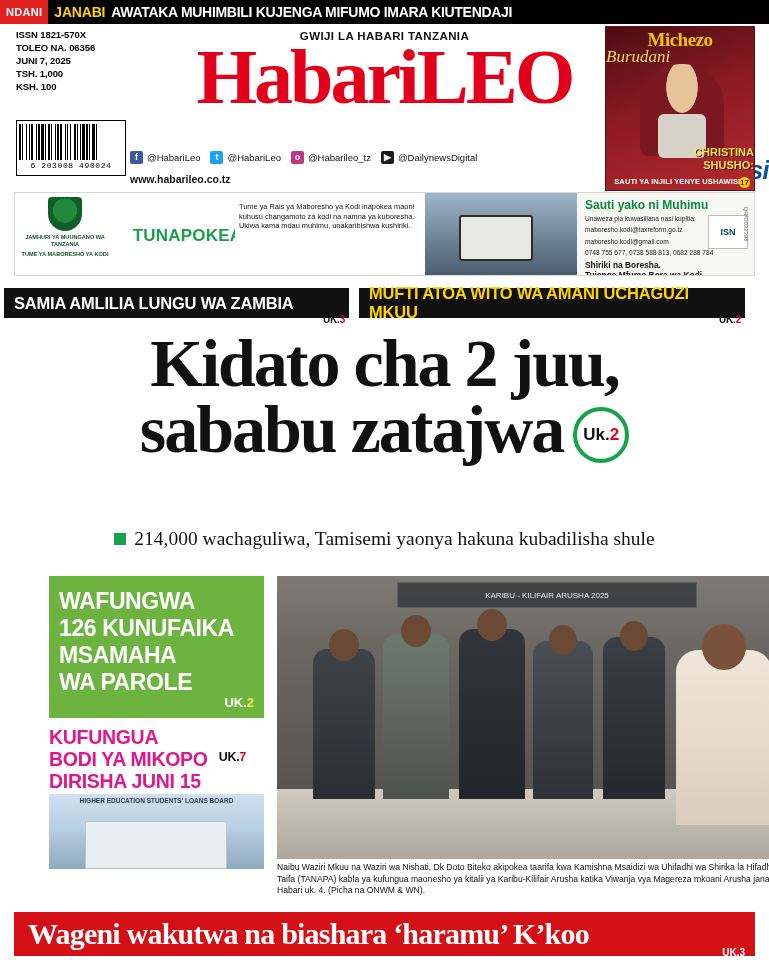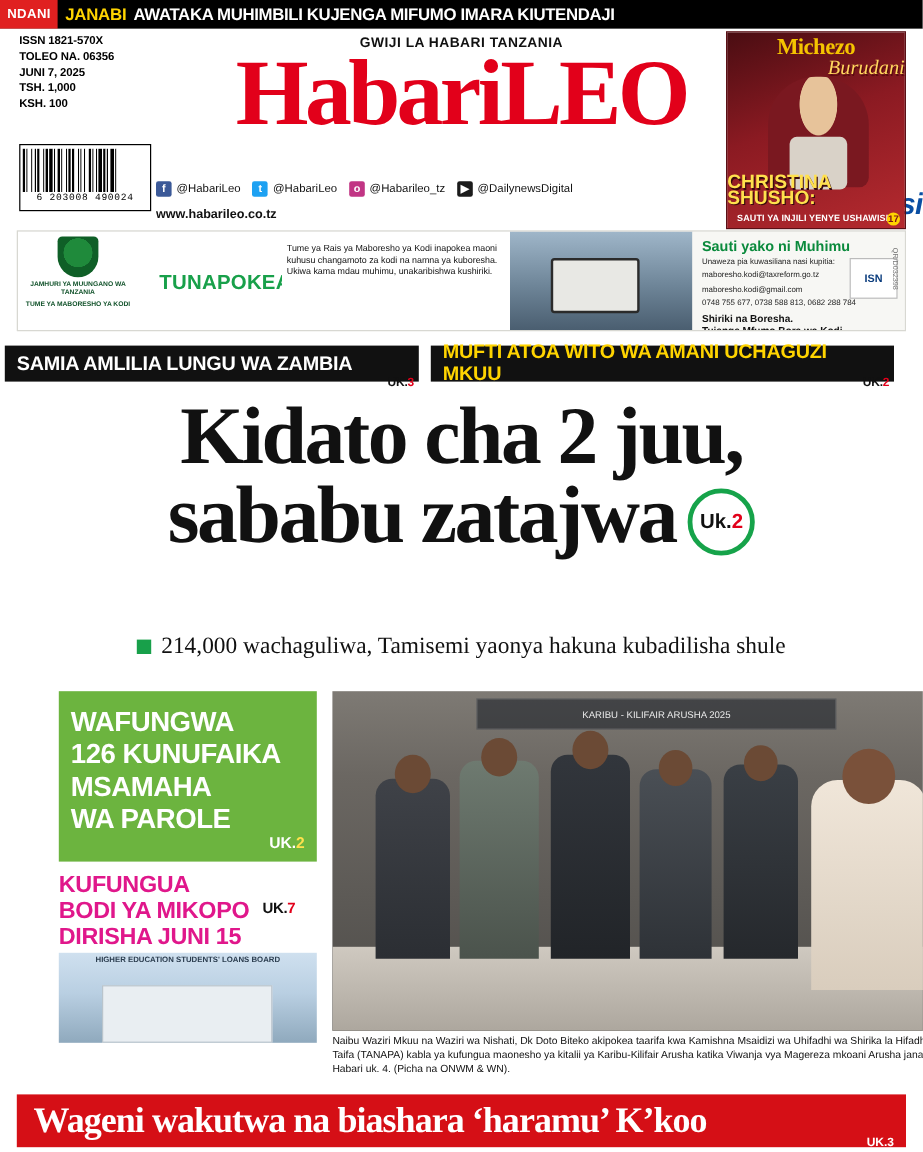--- a/index.html
+++ b/index.html
@@ -92,36 +92,36 @@
     position: absolute; right: 14px; top: 2px; width: 150px; height: 165px;
     background: linear-gradient(160deg,#4a0d12 0%, #8b1a22 45%, #b52a2f 100%);
     overflow: hidden; border: 1px solid #5a1016;
   }
   .promo-title {
     position: absolute; top: 2px; left: 0; width: 100%; text-align: center;
     font-family: "Liberation Serif", serif; font-size: 19px; font-weight: bold;
     color: #f5c400; letter-spacing: -.5px;
   }
   .promo-sub {
-    position: absolute; top: 20px; left: 0; width: 100%; text-align: right;
+    position: absolute; top: 20px; left: 0; width: 100%; text-align: left;
     font-family: "Liberation Serif", serif; font-style: italic;
     font-size: 17px; color: #ffd75e; text-shadow: 1px 1px 0 #5a0a0f;
   }
   .promo-figure {
     position: absolute; bottom: 34px; left: 34px; width: 84px; height: 92px;
     background: radial-gradient(ellipse at 50% 25%, #e7c39a 0 26%, #7a1820 27% 100%);
     border-radius: 40px 40px 8px 8px;
   }
   .promo-figure::after {
     content:""; position:absolute; left:18px; top:50px; width:48px; height:44px;
     background:#d9d2c8; border-radius:6px;
   }
   .promo-name {
-    position: absolute; bottom: 18px; left: 0; width: 100%; text-align: left;
-    color: #ffe04d; font-weight: bold; font-size: 16px; line-height: 13px;
+    position: absolute; bottom: 18px; left: 0; width: 100%; text-align: right;
+    color: #ffe04d; font-weight: bold; font-size: 11px; line-height: 13px;
     text-shadow: 1px 1px 0 #3a0a0d;
   }
   .promo-tag {
     position: absolute; bottom: 4px; left: 0; width: 100%; text-align: center;
     color: #fff; font-size: 7.5px; font-weight: bold; letter-spacing: .1px;
   }
   .promo-badge {
     position: absolute; right: 4px; bottom: 2px; width: 11px; height: 11px;
     border-radius: 50%; background:#ffd400; color:#7a1018; font-size:8px;
     text-align:center; line-height:11px; font-weight:bold;

